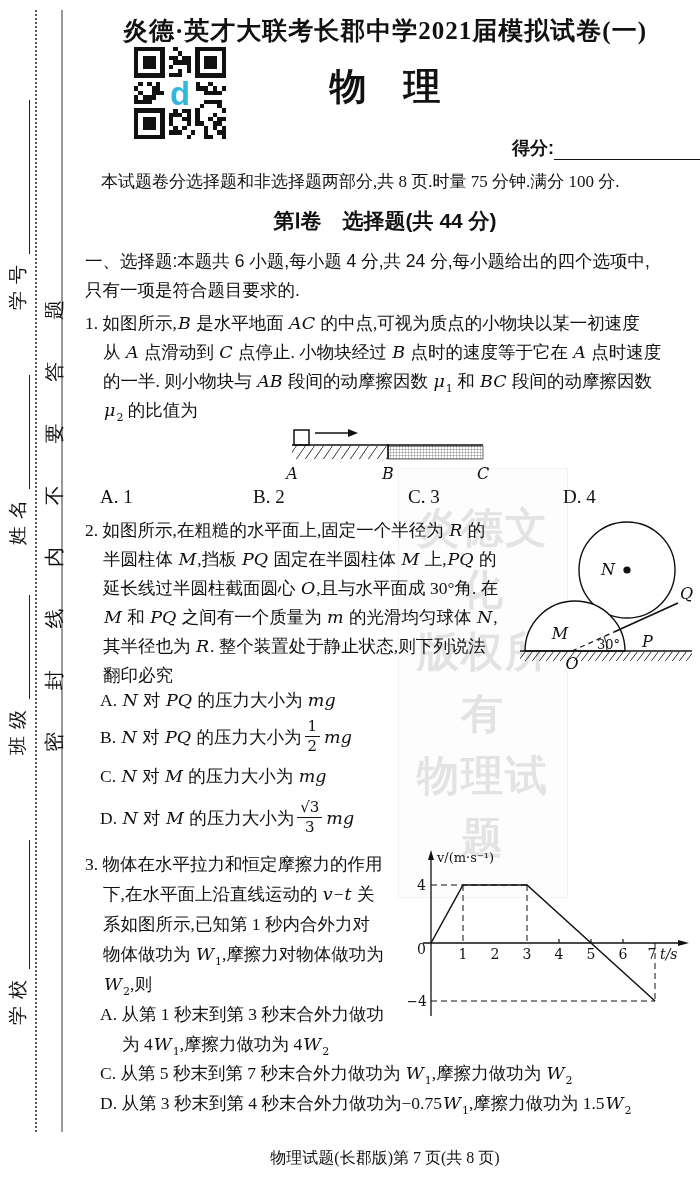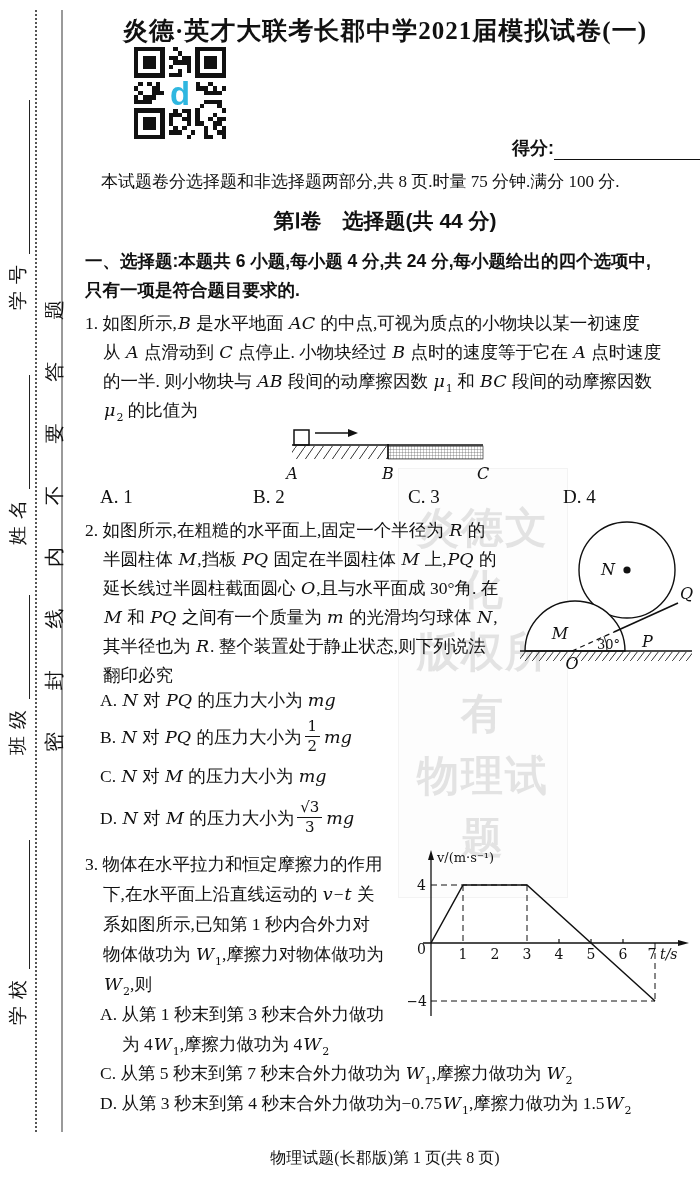--- a/index.html
+++ b/index.html
@@ -27,21 +27,21 @@
   .title{position:absolute;left:85px;top:14px;width:600px;text-align:center;font-size:25px;
          font-weight:bold;letter-spacing:1px;white-space:nowrap;}
   .subject{position:absolute;left:85px;top:62px;width:600px;text-align:center;font-size:37px;
            font-weight:bold;font-family:"Liberation Sans",sans-serif;}
   .score{position:absolute;left:512px;top:136px;font-size:18px;font-weight:bold;
          font-family:"Liberation Sans",sans-serif;white-space:nowrap;}
   .score-line{display:inline-block;width:168px;height:20px;border-bottom:1.5px solid #111;vertical-align:bottom;}
   .intro{position:absolute;left:85px;top:170px;width:605px;font-size:17px;white-space:nowrap;margin-left:16px;}
   .section-head{position:absolute;left:85px;top:207px;width:600px;text-align:center;font-size:21px;
                 font-weight:bold;font-family:"Liberation Sans",sans-serif;}
-  .instr{position:absolute;left:85px;width:605px;font-size:17.5px;font-weight:bold;
+  .instr{position:absolute;left:85px;width:605px;font-size:17.5px;font-weight:normal;
          font-family:"Liberation Sans",sans-serif;white-space:nowrap;}
 
   
   .qblock{position:absolute;left:85px;}
   .qline{height:29px;line-height:29px;font-size:17.5px;white-space:nowrap;}
   .q3line{height:30px;line-height:30px;}
   .hang{padding-left:18px;}
   .mvar{font-family:"DejaVu Serif",serif;font-style:italic;padding:0 1px;}
   sub.msub{font-family:"DejaVu Serif",serif;font-size:11px;}
   .frac{display:inline-block;vertical-align:middle;text-align:center;font-size:15px;line-height:1.15;
@@ -208,20 +208,21 @@
       <rect x="2" y="2" width="3" height="3" fill="#111"></rect>
       <rect x="14" y="0" width="7" height="7" fill="#111"></rect>
       <rect x="15" y="1" width="5" height="5" fill="#fff"></rect>
       <rect x="16" y="2" width="3" height="3" fill="#111"></rect>
       <rect x="0" y="14" width="7" height="7" fill="#111"></rect>
       <rect x="1" y="15" width="5" height="5" fill="#fff"></rect>
       <rect x="2" y="16" width="3" height="3" fill="#111"></rect>
       <rect x="6.8" y="6.8" width="7.4" height="7.4" fill="#fff" rx="1.6"></rect>
       <text x="10.5" y="13.3" text-anchor="middle" style="font:bold 7.5px &quot;Liberation Sans&quot;,sans-serif;fill:#2fb7e0;">d</text>
     </svg>
+  <div class="subject">物　理</div>
   <div class="score">
     <span>得分:</span><span class="score-line"></span>
   </div>
   <div class="intro">本试题卷分选择题和非选择题两部分,共 8 页.时量 75 分钟.满分 100 分.</div>
   <div class="section-head">第Ⅰ卷　选择题(共 44 分)</div>
   <div class="instr" style="top:249px;">一、选择题:本题共 6 小题,每小题 4 分,共 24 分,每小题给出的四个选项中,</div>
   <div class="instr" style="top:278px;">只有一项是符合题目要求的.</div>
 
   <div class="qblock" style="top:309px;">
     <div class="qline">1. 如图所示,<i class="mvar">B</i> 是水平地面 <i class="mvar">AC</i> 的中点,可视为质点的小物块以某一初速度</div>
@@ -330,14 +331,14 @@
     <text x="252" y="113" class="gti">t/s</text>
   </svg>
 
   <div class="optlist" style="top:1000px;">
     <div class="optrow q3row">A. 从第 1 秒末到第 3 秒末合外力做功</div>
     <div class="optrow q3row" style="padding-left:22px;">为 4<i class="mvar">W</i><sub class="msub">1</sub>,摩擦力做功为 4<i class="mvar">W</i><sub class="msub">2</sub></div>
     <div class="optrow q3row">C. 从第 5 秒末到第 7 秒末合外力做功为 <i class="mvar">W</i><sub class="msub">1</sub>,摩擦力做功为 <i class="mvar">W</i><sub class="msub">2</sub></div>
     <div class="optrow q3row">D. 从第 3 秒末到第 4 秒末合外力做功为−0.75<i class="mvar">W</i><sub class="msub">1</sub>,摩擦力做功为 1.5<i class="mvar">W</i><sub class="msub">2</sub></div>
   </div>
 
-  <div class="footer">物理试题(长郡版)第 1 页(共 8 页)</div>
+  <div class="footer">物理试题(长郡版)第 7 页(共 8 页)</div>
 </div>
 
 </body></html>

